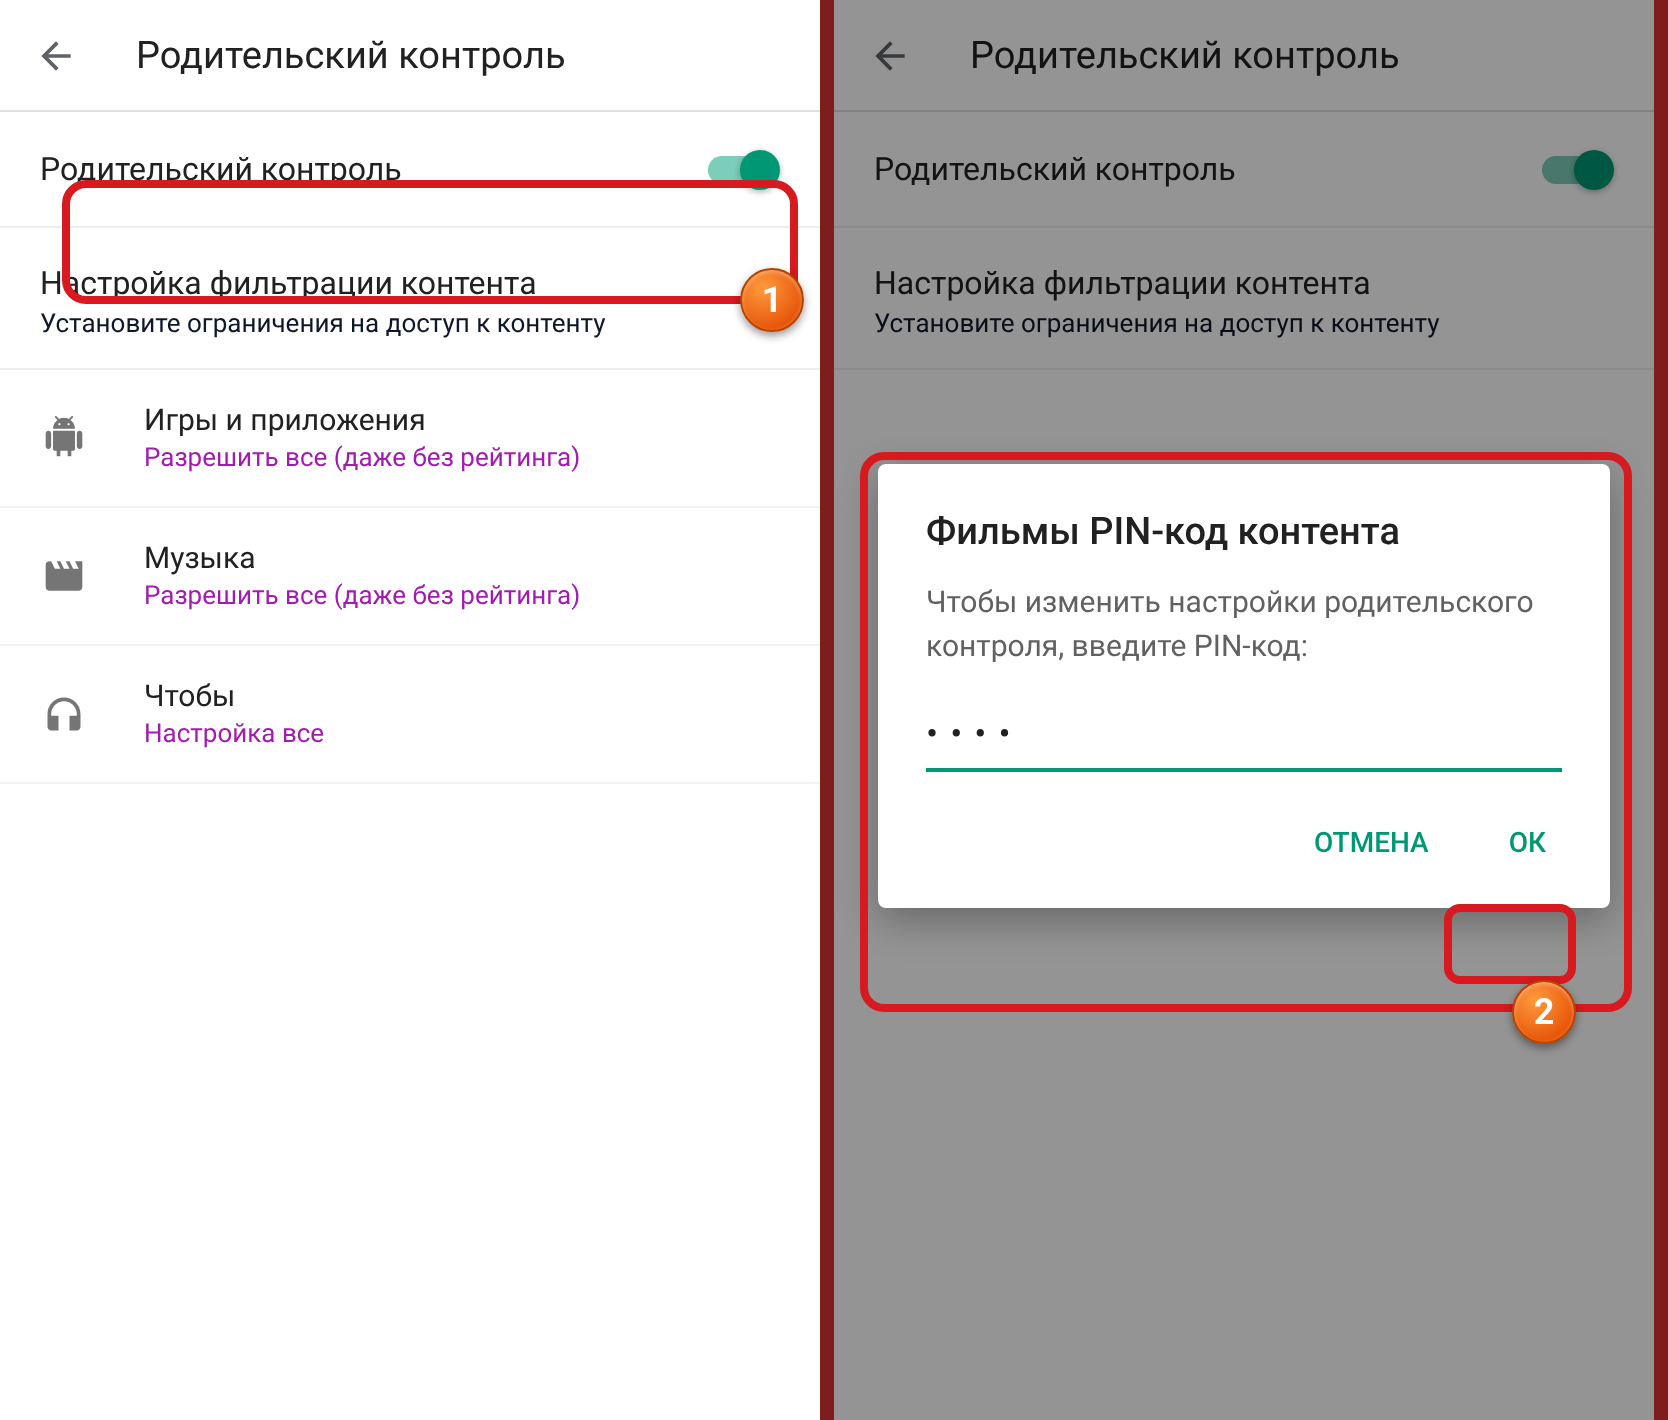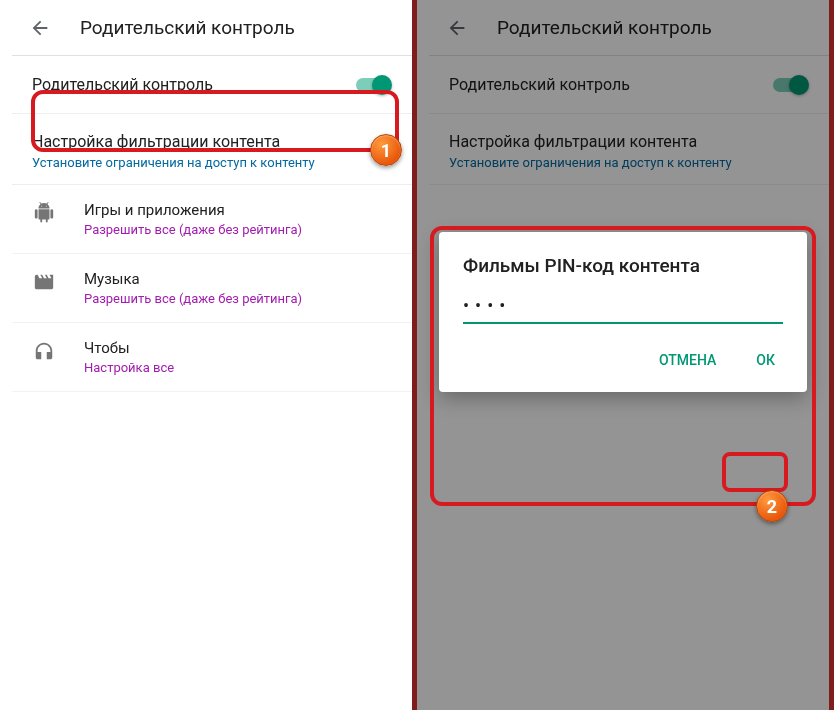--- a/index.html
+++ b/index.html
@@ -8,22 +8,21 @@
       background: #ffffff;
       width: 834px;
       height: 710px;
       position: relative;
       display: flex;
     }
     .screen {
       width: 50%;
       height: 100%;
       position: relative;
-      border-right: 5px solid #7f1d1d;
-      padding-left: 12px;
+      border-right: 7px solid #7f1d1d;
     }
     .screen:last-child { border-right: none; }
 
     .header {
       height: 56px;
       display: flex;
       align-items: center;
       padding: 0 16px;
       border-bottom: 1px solid #e0e0e0;
       background: #fff;
@@ -66,25 +65,25 @@
       border-radius: 50%;
       position: absolute; top: 0; right: 0;
       box-shadow: 0 1px 3px rgba(0,0,0,0.3);
     }
 
     .section-header {
       padding: 18px 20px 14px;
       border-bottom: 1px solid #eeeeee;
     }
     .section-title { font-size: 16px; color: #212121; margin-bottom: 4px; }
-    .section-subtitle { font-size: 13px; color: #0369a1; }
+    .section-subtitle { font-size: 13px; color: #0f172a; }
 
     .list-item {
       display: flex;
-      align-items: flex-start;
+      align-items: center;
       padding: 16px 20px;
       border-bottom: 1px solid #f2f2f2;
     }
     .list-icon {
       width: 24px; height: 24px;
       margin-right: 28px;
       color: #757575;
       display: flex; align-items: center; justify-content: center;
     }
     .list-text {}
@@ -254,20 +253,21 @@
 
   <div class="section-header">
     <div class="section-title">Настройка фильтрации контента</div>
     <div class="section-subtitle">Установите ограничения на доступ к контенту</div>
   </div>
 
   <div class="dim-overlay"></div>
 
   <div class="dialog">
     <div class="dialog-title">Фильмы PIN-код контента</div>
+    <div class="dialog-body">Чтобы изменить настройки родительского контроля, введите PIN-код:</div>
     <div class="pin-field">••••</div>
     <div class="dialog-actions">
       <div class="dialog-btn">ОТМЕНА</div>
       <div class="dialog-btn">ОК</div>
     </div>
   </div>
 </div>
 
 <div class="highlight-box hl-1"></div>
 <div class="highlight-box hl-2"></div>

